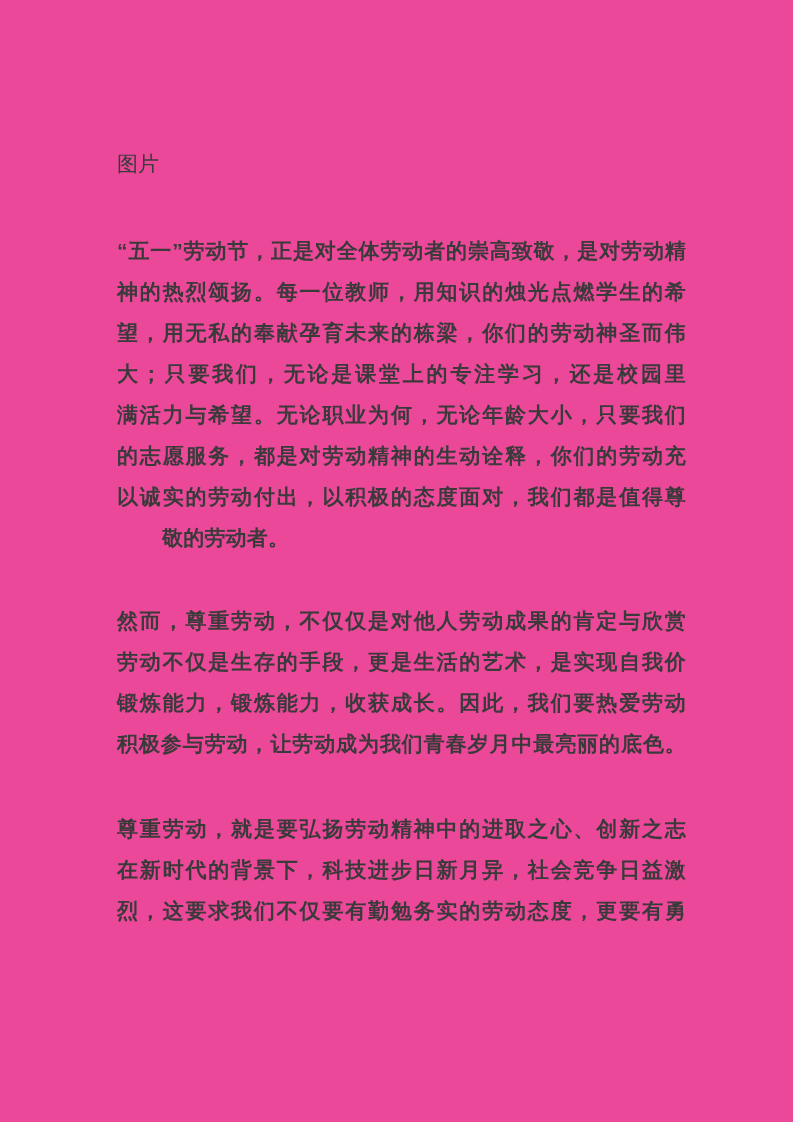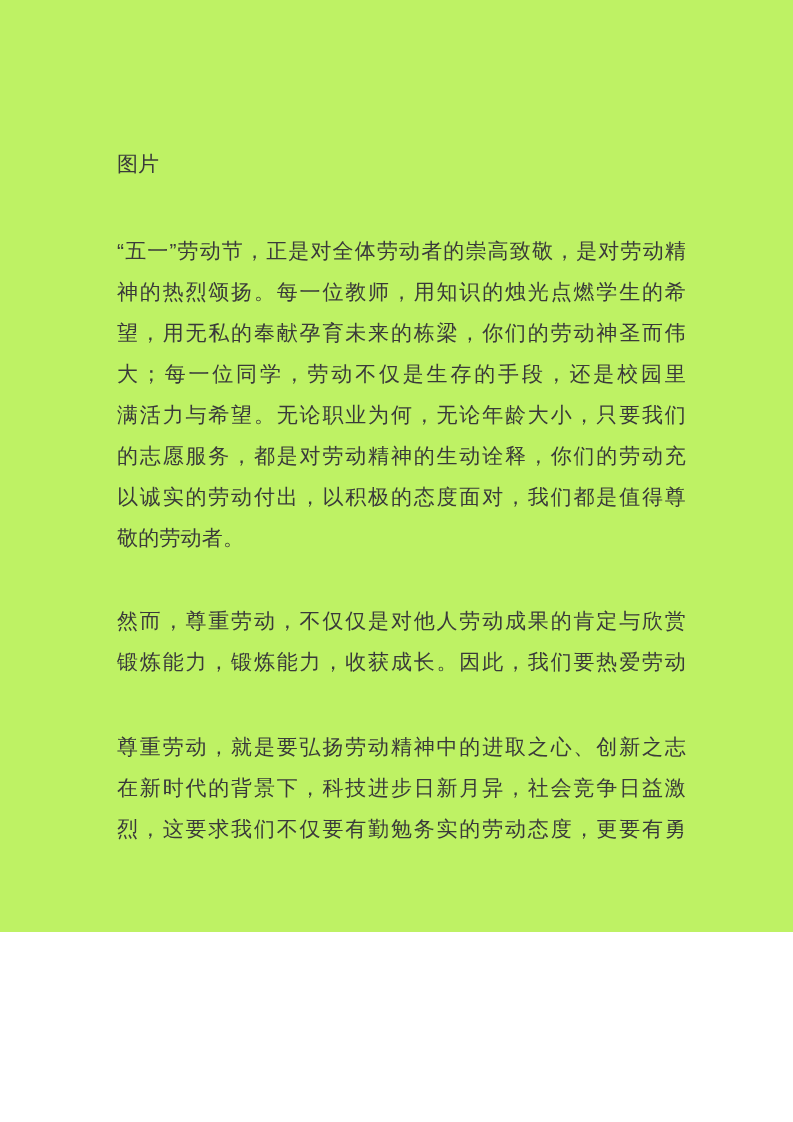--- a/index.html
+++ b/index.html
@@ -9,73 +9,77 @@
   body {
     width: 793px;
     height: 1122px;
     background: #ffffff;
     overflow: hidden;
     font-family: "Liberation Sans", "DejaVu Sans", sans-serif;
   }
   .doc-page {
     box-sizing: border-box;
     width: 793px;
-    height: 932px;
+    height: 1122px;
     padding: 143px 107px 0 117px;
-    background: #bef264;
+    background: #ec4899;
     color: #3a3a3a;
   }
   .placeholder-line {
     font-size: 21px;
     line-height: 41px;
     margin: 0 0 46px 0;
     color: #3a3a3a;
   }
   .paragraph {
     font-size: 21px;
     line-height: 41px;
     margin: 0;
     color: #3a3a3a;
+    font-weight: bold;
   }
   .paragraph + .paragraph {
     margin-top: 42px;
   }
   .paragraph:last-child {
     margin-top: 44px;
   }
   .t-line {
     text-align: justify;
     text-align-last: justify;
     letter-spacing: 0.2px;
   }
   .t-line.plain {
     text-align: center;
     text-align-last: left;
+    margin-left: 45px;
   }
 </style>
 </head>
 <body>
 
 <div class="doc-page">
   <div class="placeholder-line">图片</div>
 
   <div class="paragraph">
       <div class="t-line">“五一”劳动节，正是对全体劳动者的崇高致敬，是对劳动精</div>
       <div class="t-line">神的热烈颂扬。每一位教师，用知识的烛光点燃学生的希</div>
       <div class="t-line">望，用无私的奉献孕育未来的栋梁，你们的劳动神圣而伟</div>
-      <div class="t-line">大；每一位同学，劳动不仅是生存的手段，还是校园里</div>
+      <div class="t-line">大；只要我们，无论是课堂上的专注学习，还是校园里</div>
       <div class="t-line">满活力与希望。无论职业为何，无论年龄大小，只要我们</div>
       <div class="t-line">的志愿服务，都是对劳动精神的生动诠释，你们的劳动充</div>
       <div class="t-line">以诚实的劳动付出，以积极的态度面对，我们都是值得尊</div>
       <div class="t-line plain">敬的劳动者。</div>
     </div>
 
   <div class="paragraph">
       <div class="t-line">然而，尊重劳动，不仅仅是对他人劳动成果的肯定与欣赏</div>
+      <div class="t-line">劳动不仅是生存的手段，更是生活的艺术，是实现自我价</div>
       <div class="t-line">锻炼能力，锻炼能力，收获成长。因此，我们要热爱劳动</div>
+      <div class="t-line">积极参与劳动，让劳动成为我们青春岁月中最亮丽的底色。</div>
     </div>
 
   <div class="paragraph">
       <div class="t-line">尊重劳动，就是要弘扬劳动精神中的进取之心、创新之志</div>
       <div class="t-line">在新时代的背景下，科技进步日新月异，社会竞争日益激</div>
       <div class="t-line">烈，这要求我们不仅要有勤勉务实的劳动态度，更要有勇</div>
     </div>
 </div>
 
 </body></html>

